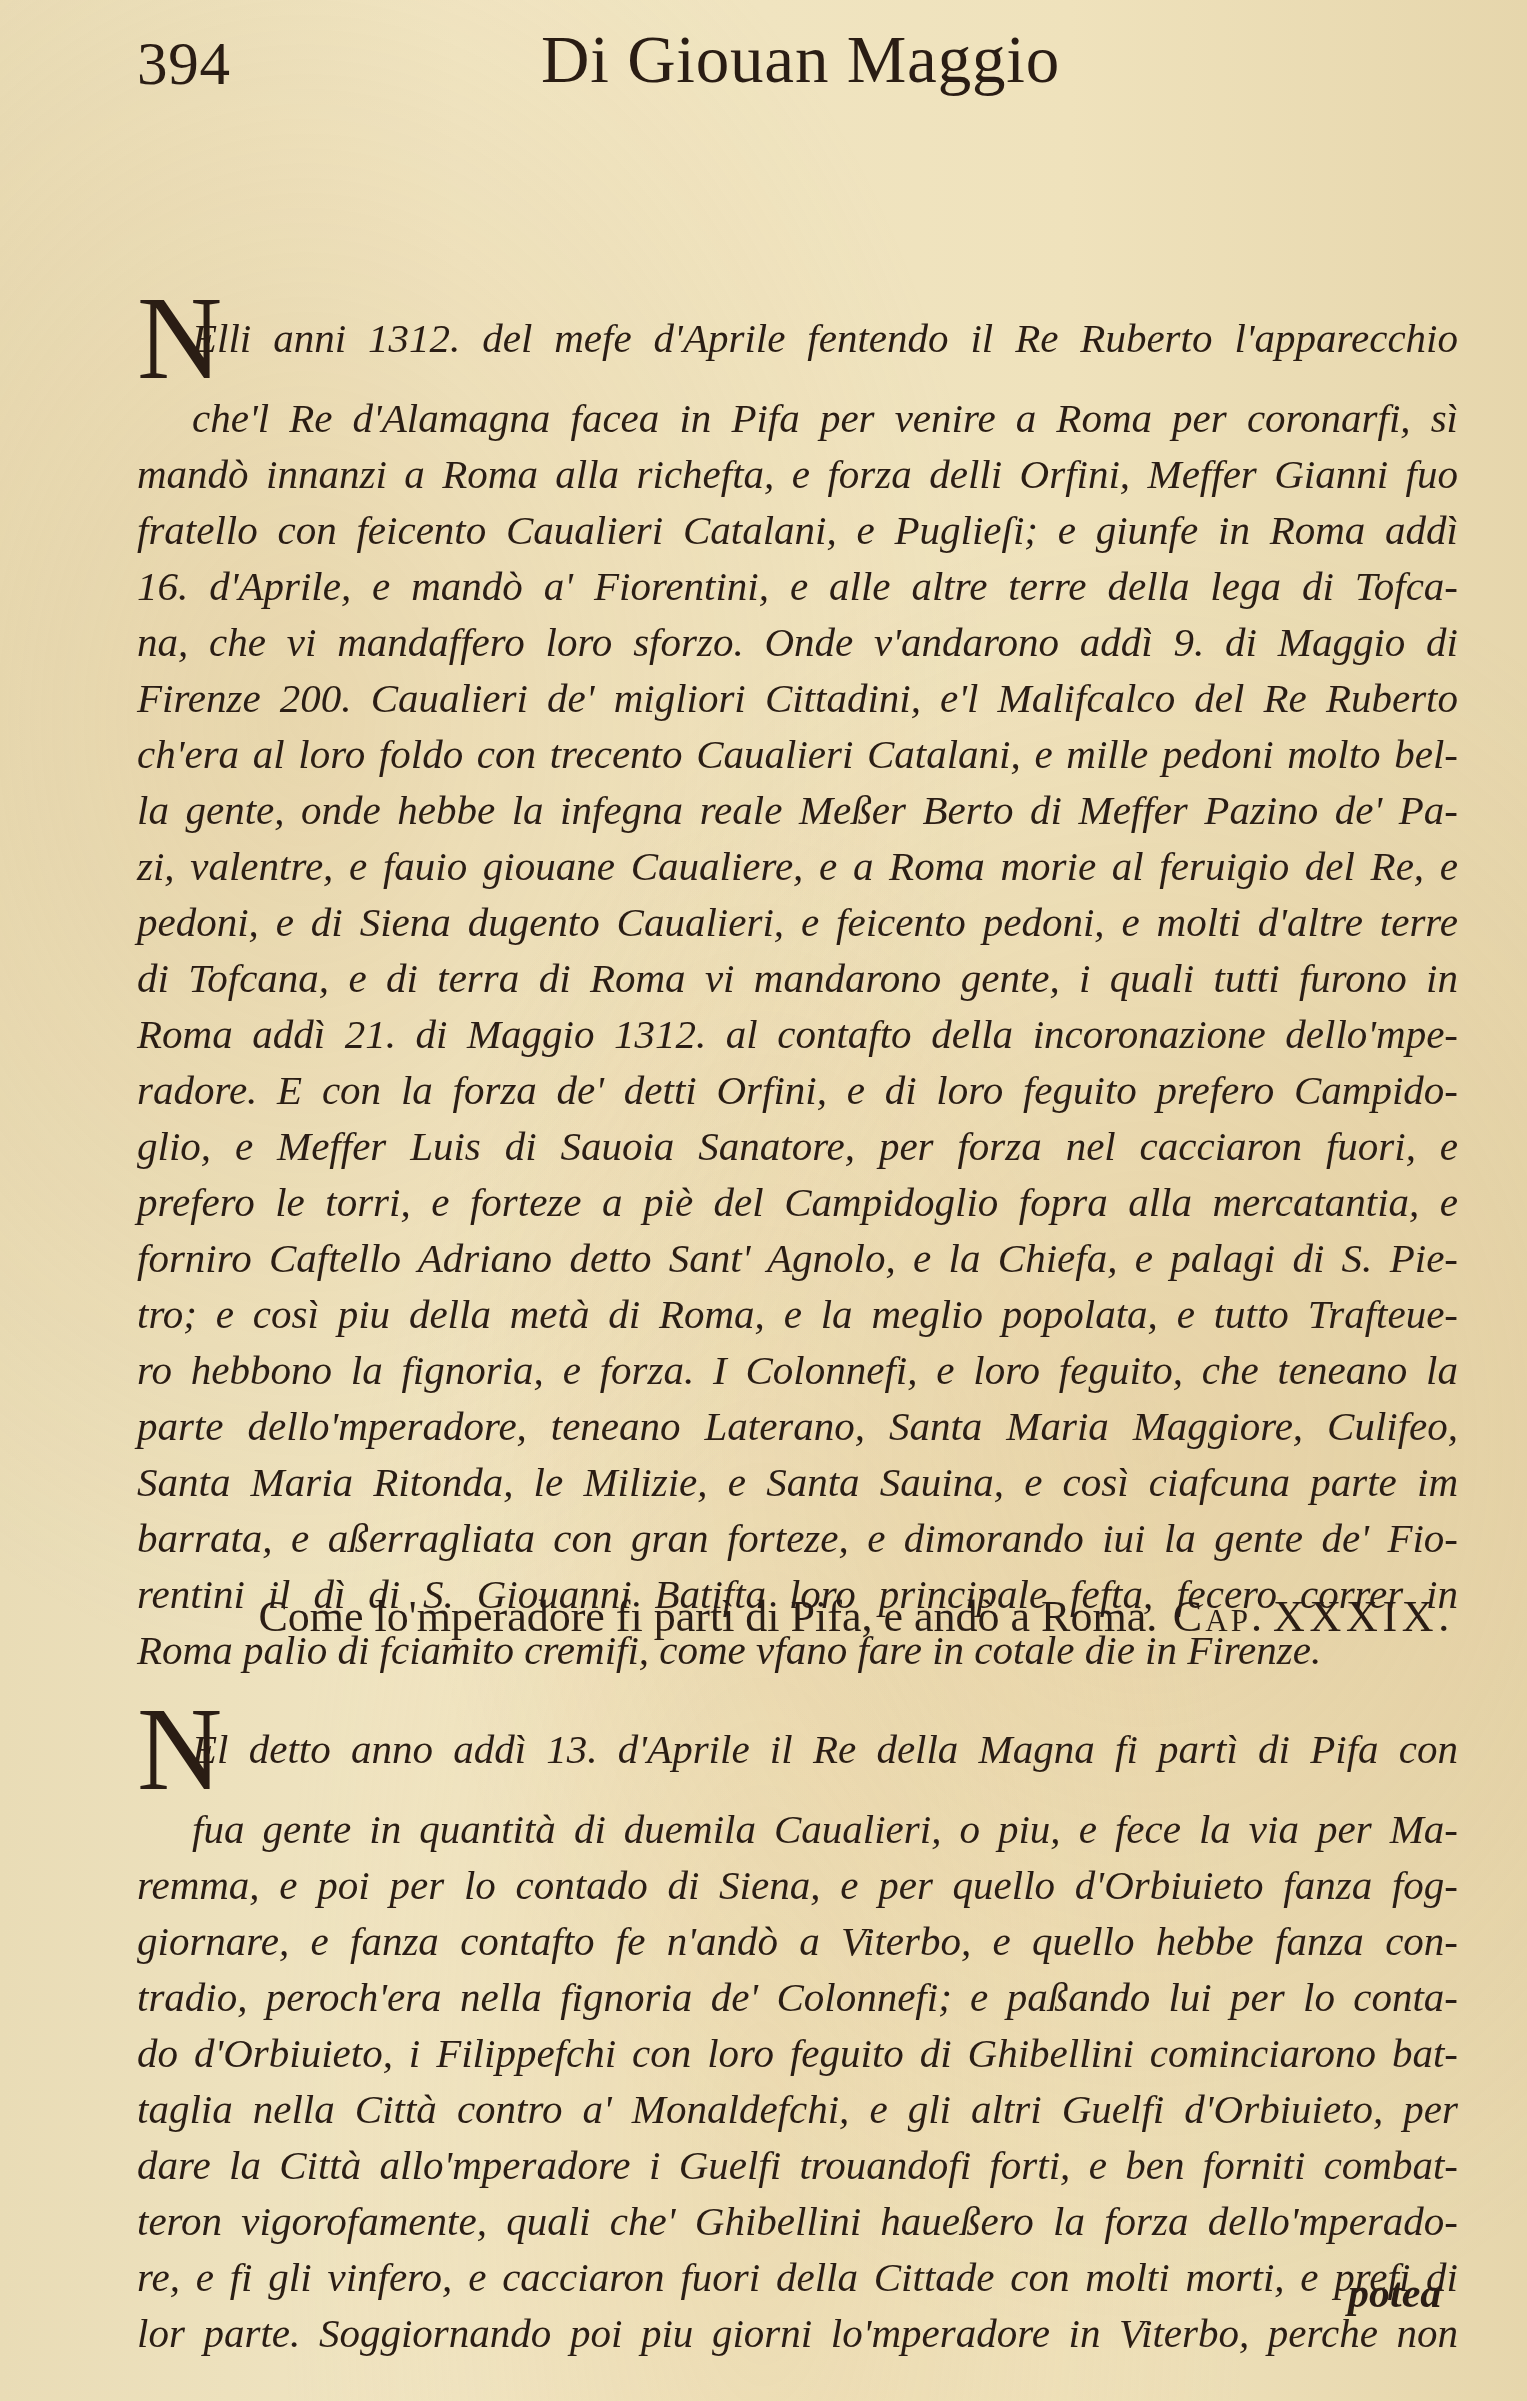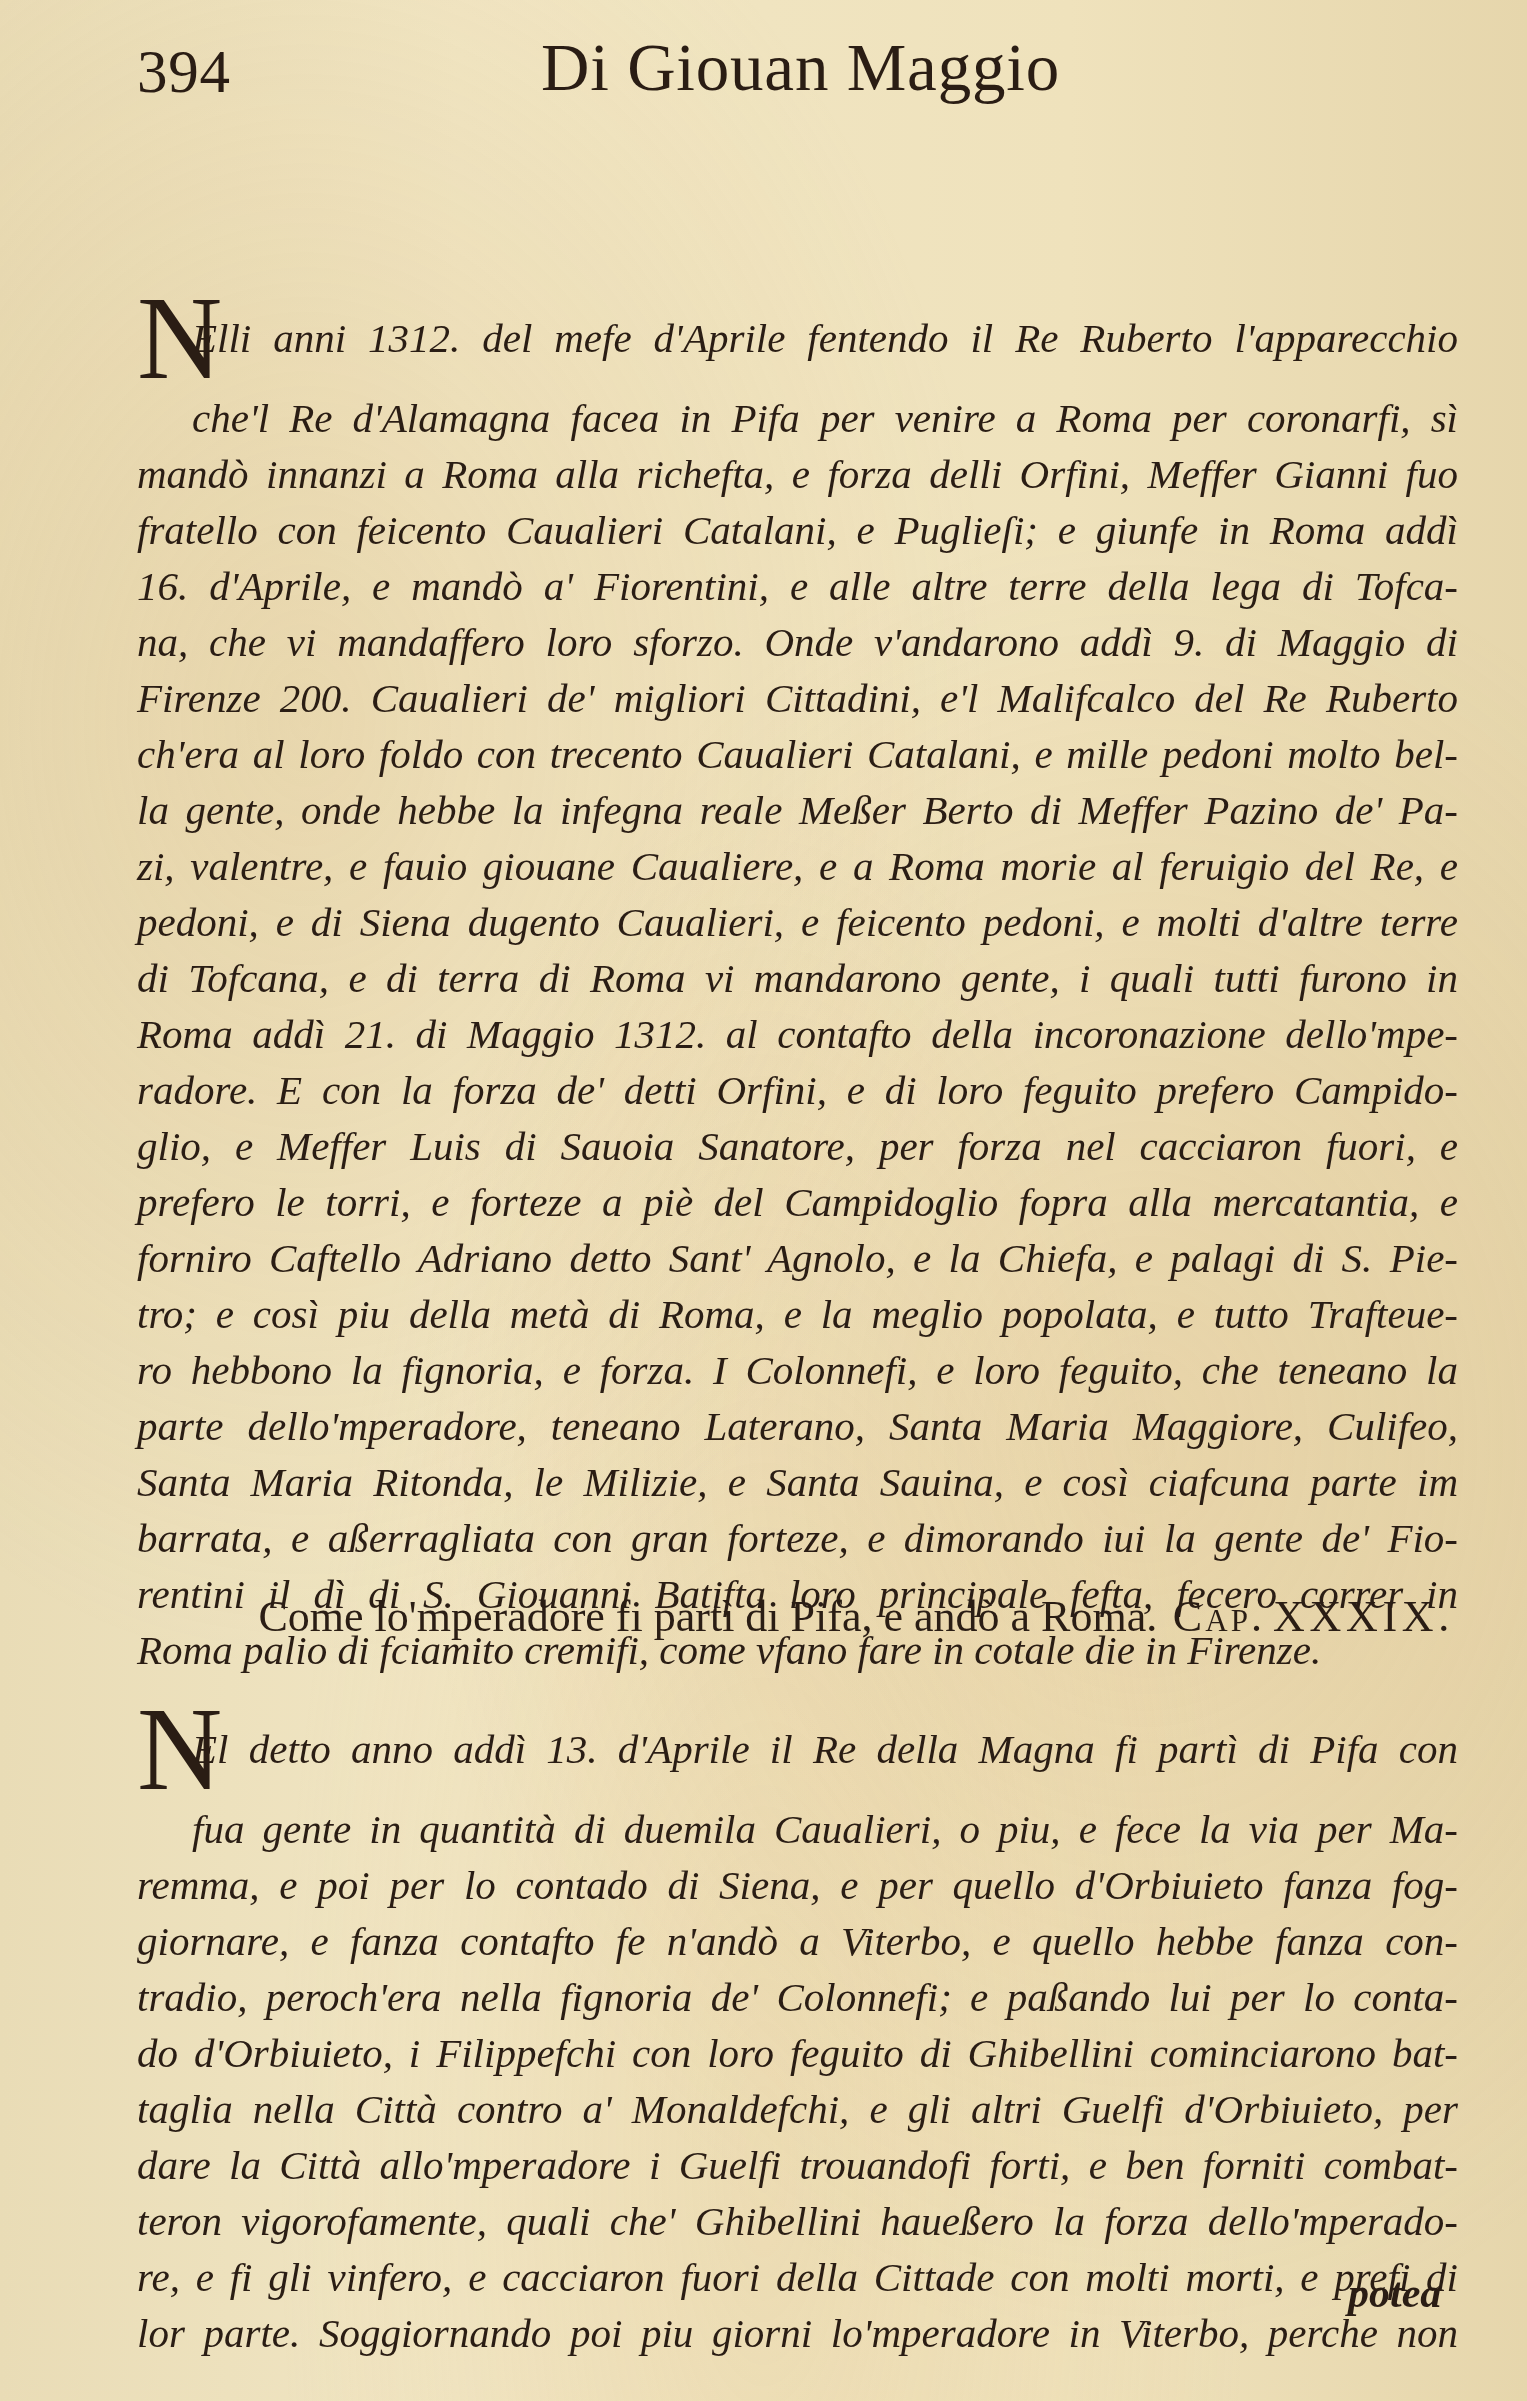--- a/index.html
+++ b/index.html
@@ -10,21 +10,21 @@
       radial-gradient(ellipse at 20% 30%, rgba(214,180,120,0.25) 0, rgba(214,180,120,0) 40%),
       radial-gradient(ellipse at 75% 60%, rgba(210,170,110,0.22) 0, rgba(210,170,110,0) 45%),
       radial-gradient(ellipse at 50% 90%, rgba(225,195,140,0.25) 0, rgba(225,195,140,0) 45%),
       linear-gradient(90deg, #e9dcb6 0%, #f1e6c4 30%, #efe2bc 70%, #e6d6ac 100%);
     color: #2a1d14;
     font-family: "Liberation Serif", "DejaVu Serif", serif;
     position: relative;
   }
   .page { position: absolute; left: 0; top: 0; width: 1528px; height: 2401px; }
 
-  .running-head { position: absolute; top: 21px; left: 137px; width: 1317px; height: 78px; }
+  .running-head { position: absolute; top: 13px; left: 137px; width: 1317px; height: 78px; }
   .page-number { position: absolute; left: 0; top: 15.7px; font-size: 61px; letter-spacing: 0.8px; }
   .header-title { position: absolute; left: 404px; top: 7.8px; font-size: 67px; letter-spacing: 0.8px; }
 
   .chapter-heading {
     position: absolute; left: 165px; width: 1270px;
     font-size: 44px; line-height: 60px; text-align: center;
   }
   .ch1 { top: 90px; }
   .ch1 .line1 { text-align: justify; text-align-last: justify; display: block; padding: 0 0 0 15.7px; }
   .ch1 .line3 { display: block; text-align: left; padding-left: 172px; }

